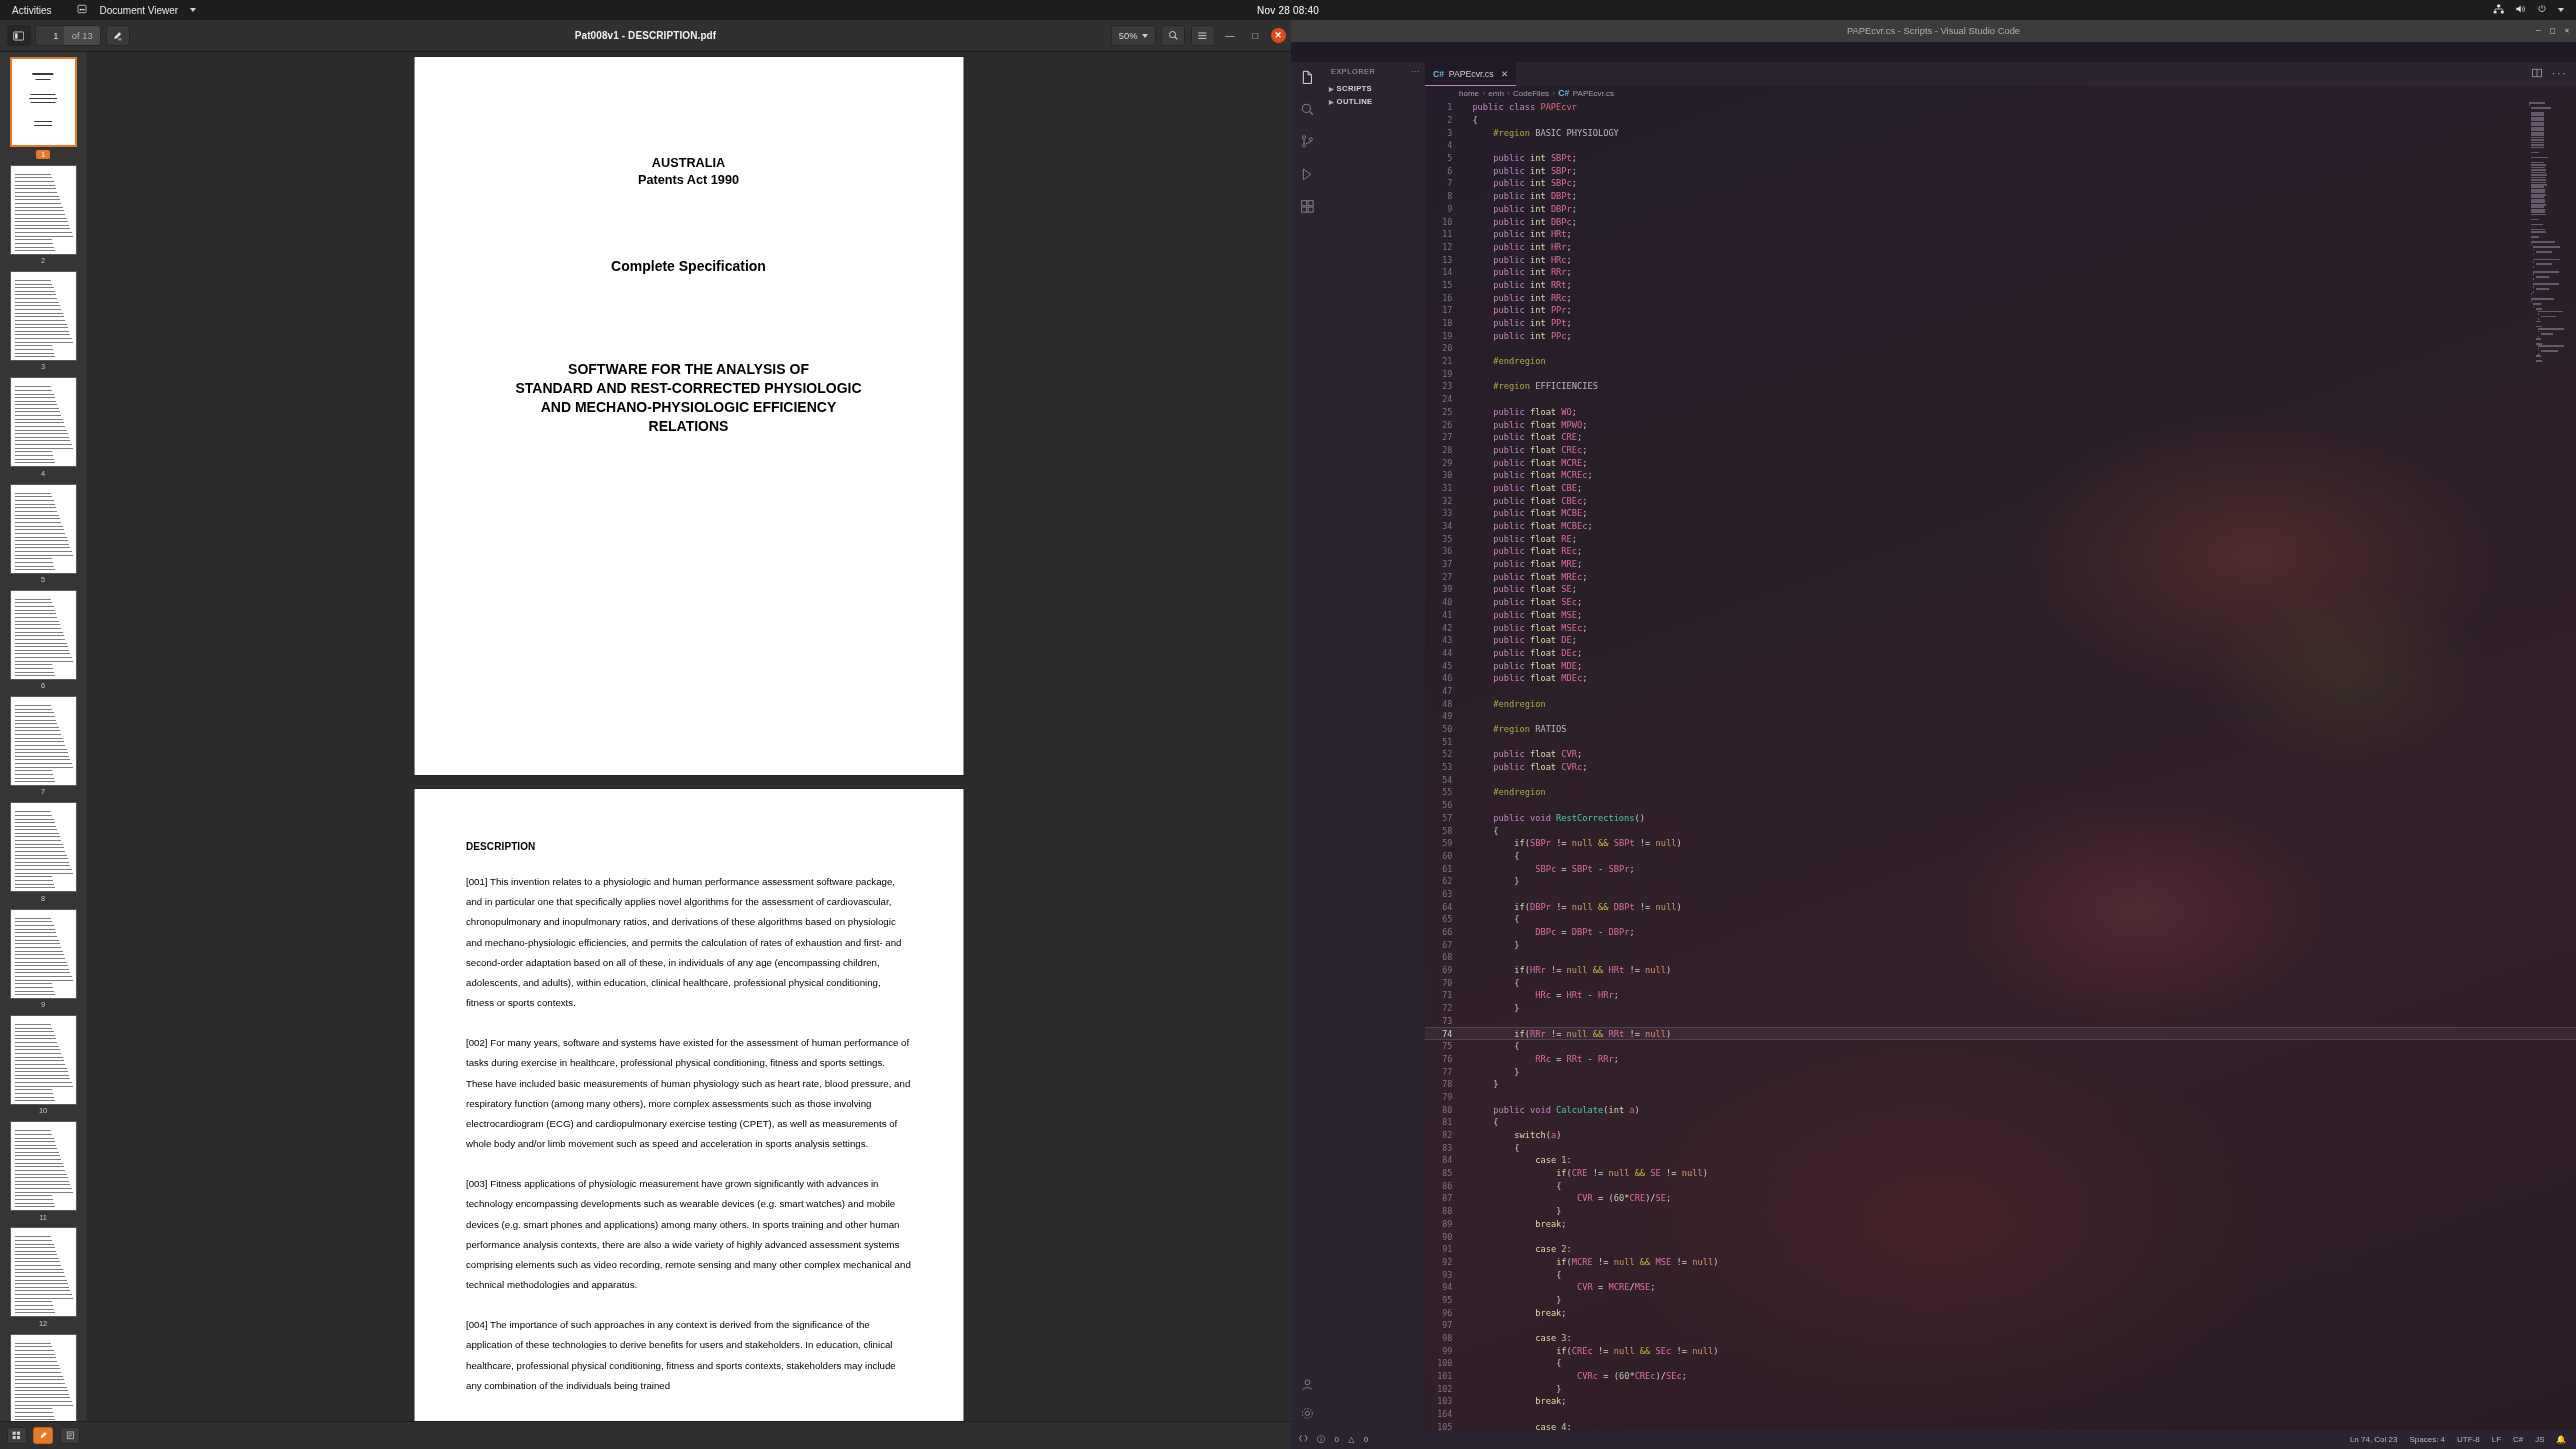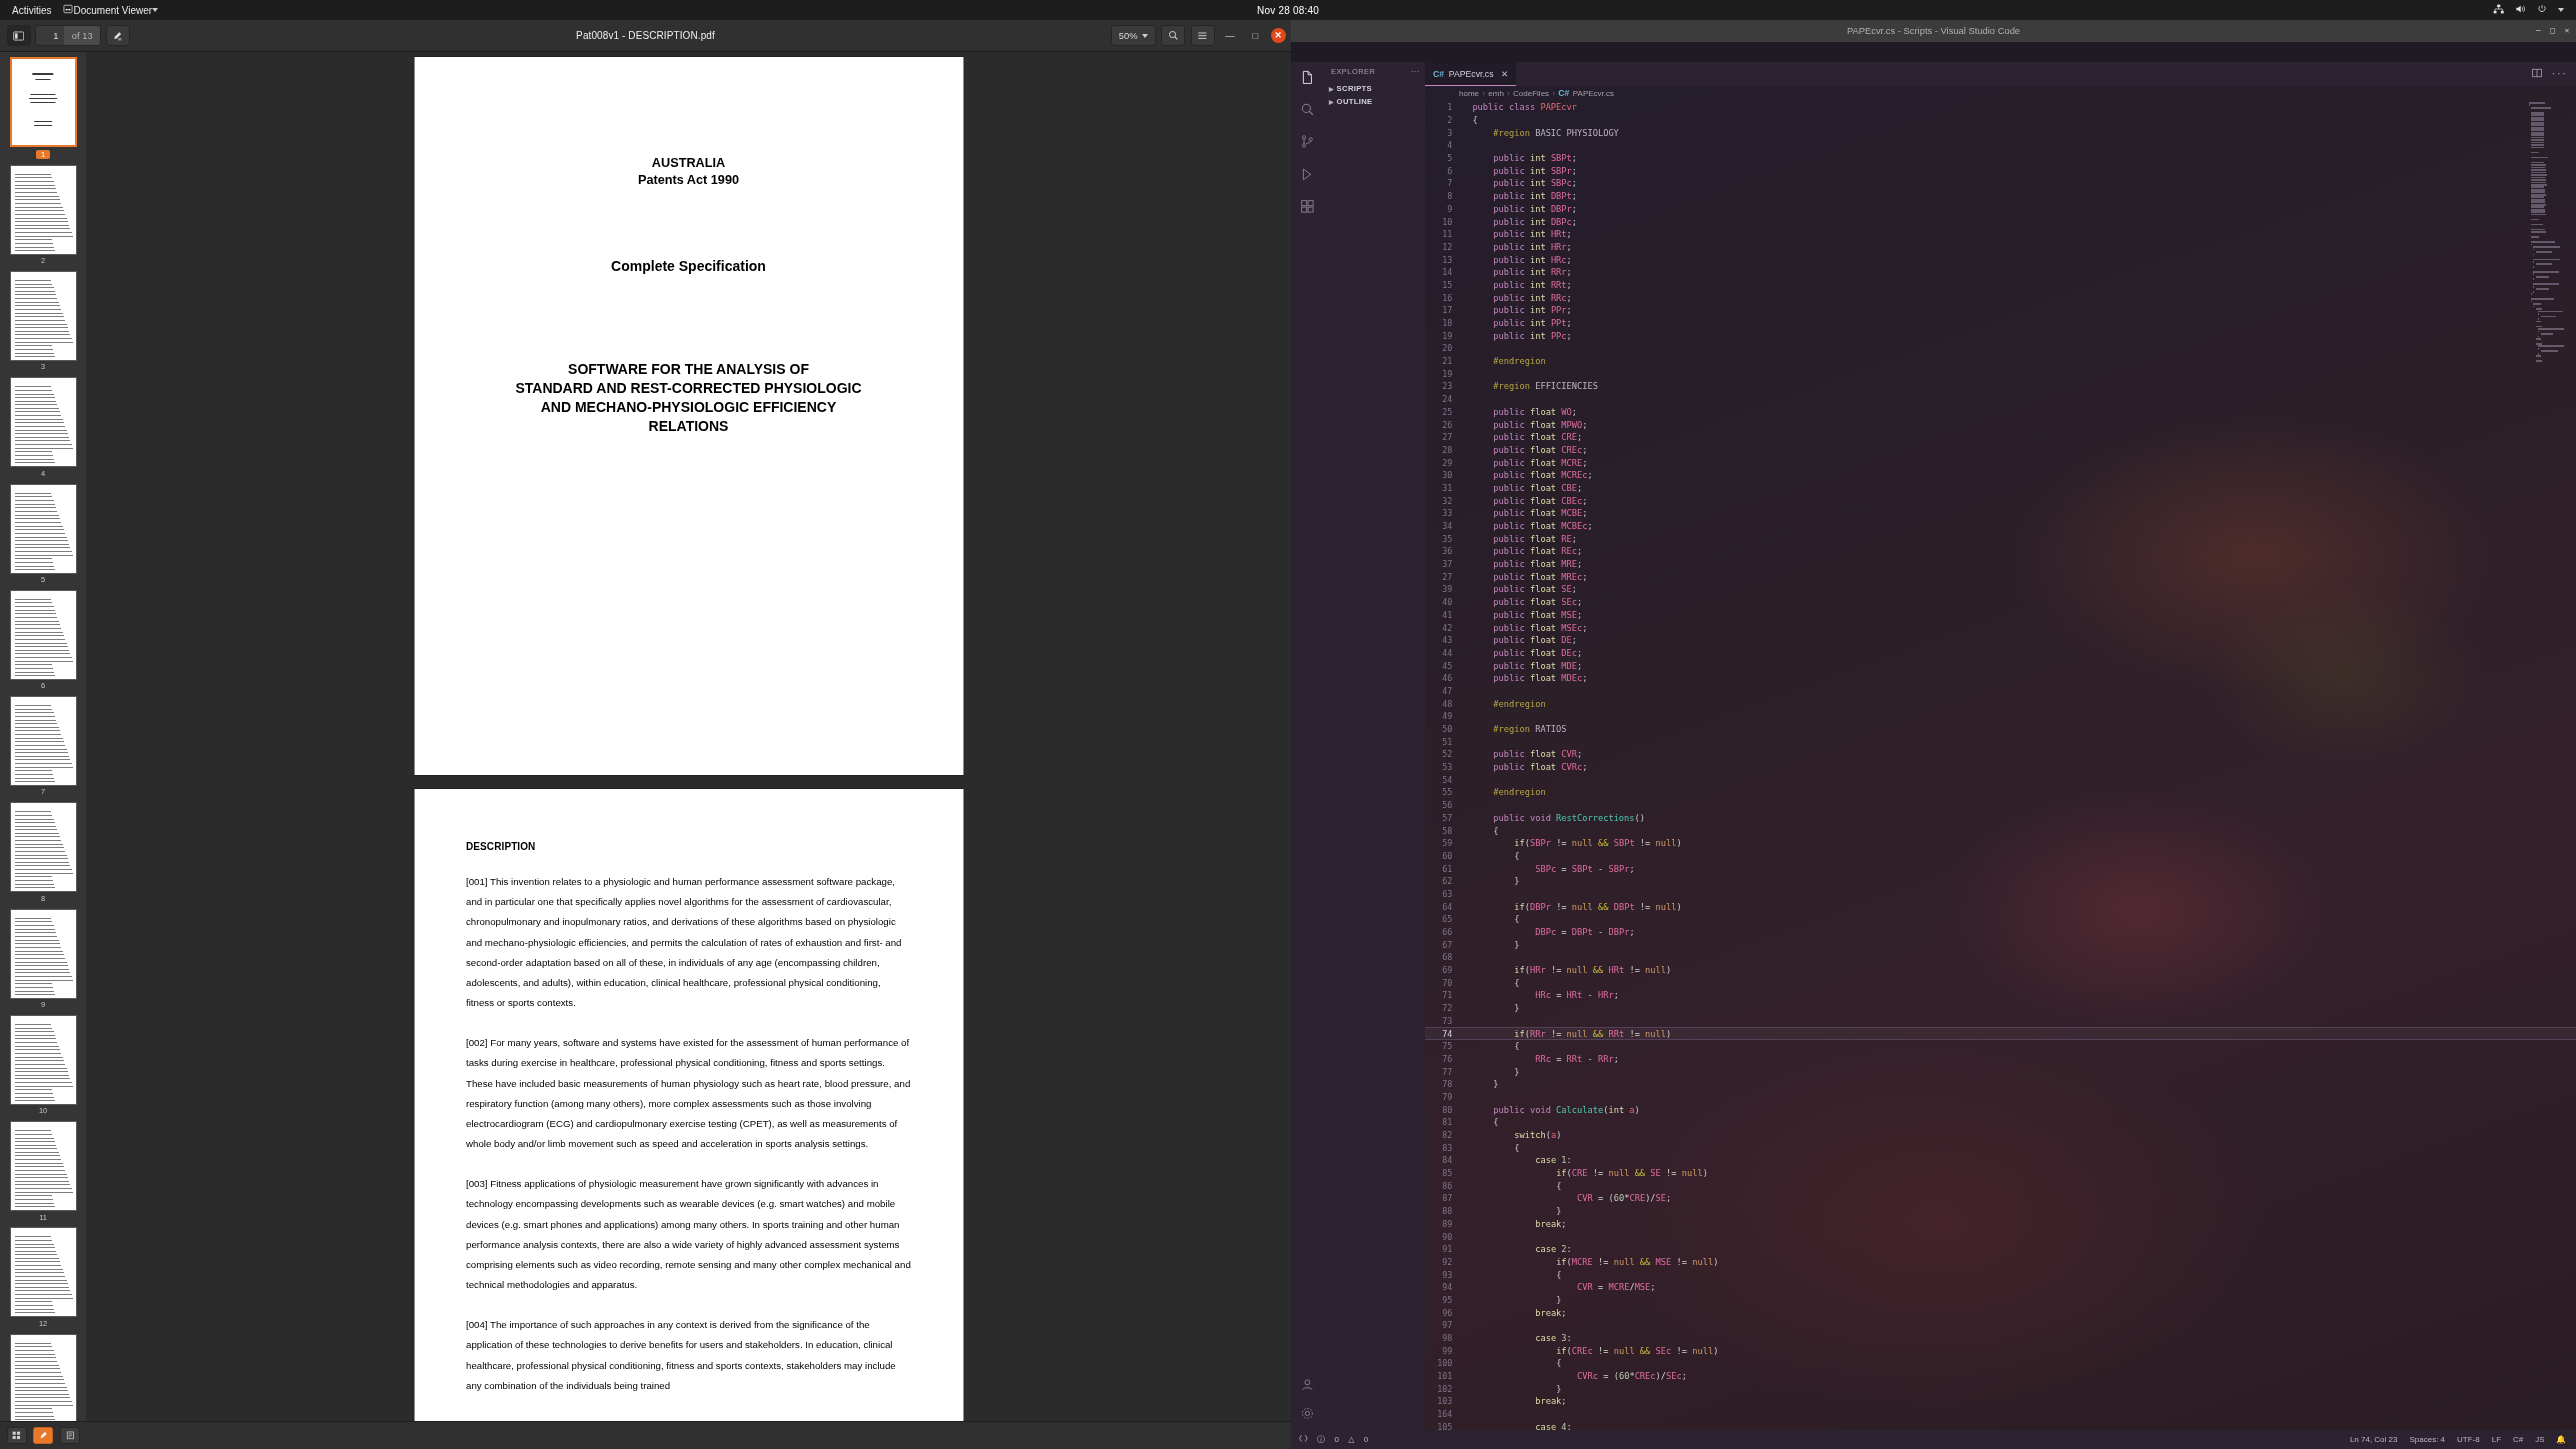--- a/index.html
+++ b/index.html
@@ -12,21 +12,21 @@
 
   
   #gnome-topbar {
     position: absolute; left: 0; top: 0; width: 2576px; height: 20px;
     background: #1d1d1d;
     display: flex; align-items: center;
     color: #e6e6e6; font-size: 10px;
     z-index: 50;
   }
   #gnome-topbar .activities { padding: 0 12px; color: #e8e8e8; font-size: 10px; }
-  #gnome-topbar .appmenu { display: flex; align-items: center; gap: 0; }
+  #gnome-topbar .appmenu { display: flex; align-items: center; gap: 12px; margin-left: 14px; }
   #gnome-topbar .appmenu .label { font-size: 10px; color: #e8e8e8; }
   .tri-down {
     width: 0; height: 0; border-left: 3.4px solid transparent;
     border-right: 3.4px solid transparent; border-top: 4px solid #cfcfcf;
   }
   #gnome-topbar .clock {
     position: absolute; left: 50%; transform: translateX(-50%);
     font-size: 10px; color: #ffffff; letter-spacing: 0.2px;
   }
   #gnome-topbar .sysicons {
@@ -60,21 +60,21 @@
   #pagebox .num {
     width: 28px; text-align: right; padding-right: 6px;
     color: #dcdcdc; font-size: 9.4px;
   }
   #pagebox .of {
     background: #4a4a4a; height: 21.5px; line-height: 21.5px;
     padding: 0 7.4px; color: #b4b4b4; font-size: 9.4px;
   }
   #evince-title {
     position: absolute; left: 0; right: 0; text-align: center;
-    color: #f0f0f0; font-size: 10px; font-weight: normal; letter-spacing: 0.1px;
+    color: #f0f0f0; font-size: 10px; font-weight: bold; letter-spacing: 0.1px;
     pointer-events: none;
   }
   #evince-header .right {
     position: absolute; right: 5.4px; display: flex; align-items: center; gap: 5.4px;
   }
   #zoombox {
     display: flex; align-items: center; gap: 4.7px;
     background: #3a3a3a; border: 0.7px solid #252525; border-radius: 3.4px;
     height: 21.5px; padding: 0 6.7px;
   }

